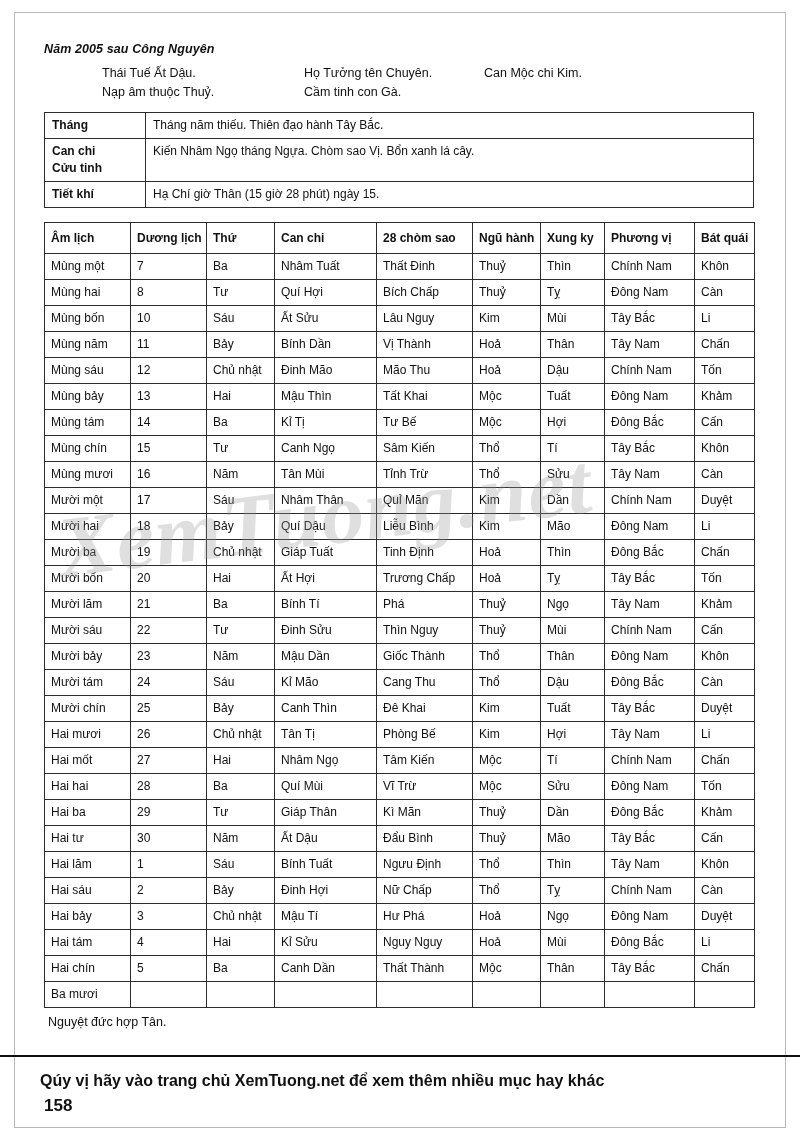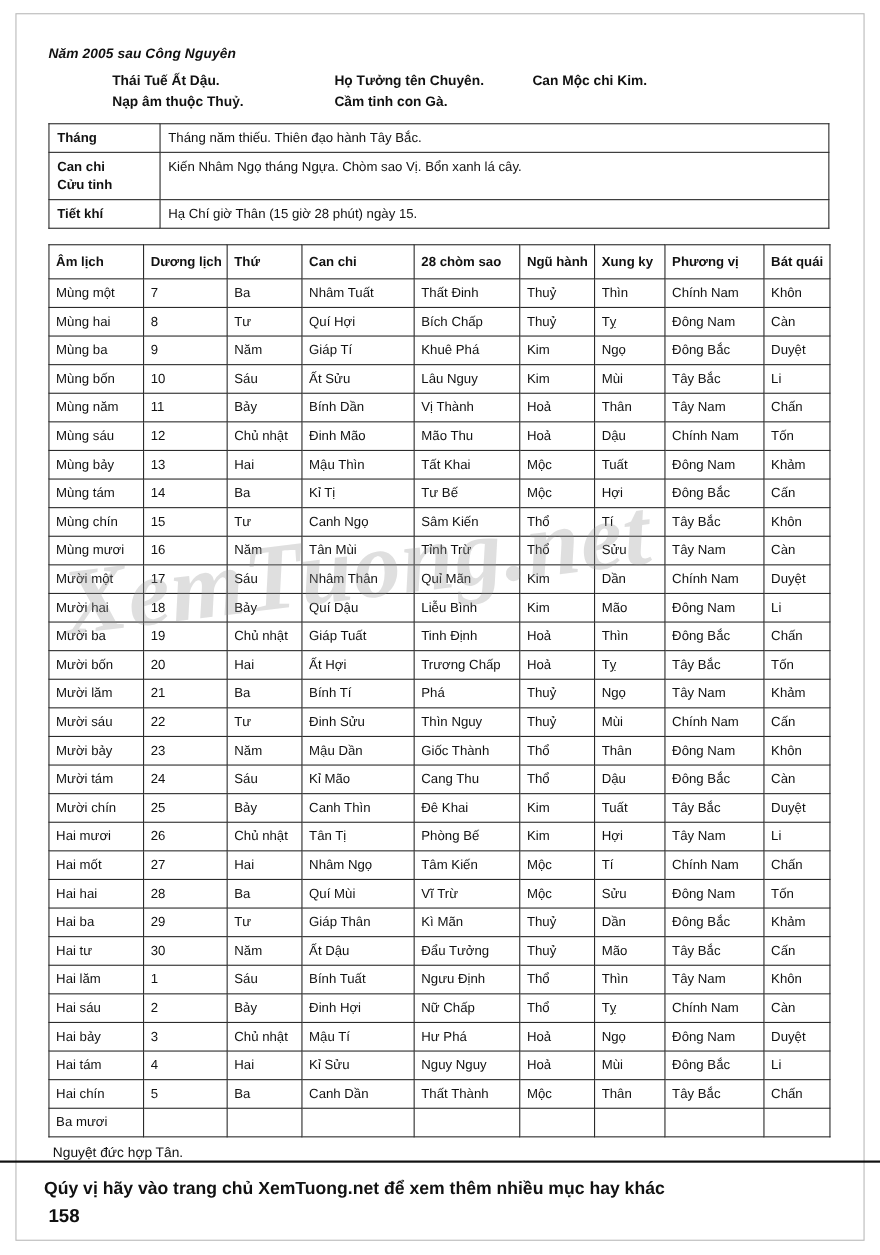--- a/index.html
+++ b/index.html
@@ -50,21 +50,20 @@
 
   .intro {
     margin: 0 0 10px 0;
     position: relative;
     height: 38px;
   }
   .intro .col {
     position: absolute;
     font-size: 12.5px;
     line-height: 19px;
-    font-weight: bold;
   }
   .intro .c1 { left: 58px; top: 0; }
   .intro .c2 { left: 260px; top: 0; }
   .intro .c3 { left: 440px; top: 0; }
   .intro .c1b { left: 58px; top: 19px; }
   .intro .c2b { left: 260px; top: 19px; }
 
   table {
     border-collapse: collapse;
     width: 710px;
@@ -241,31 +240,20 @@
             <td>8</td>
             <td>Tư</td>
             <td>Quí Hợi</td>
             <td>Bích Chấp</td>
             <td>Thuỷ</td>
             <td>Tỵ</td>
             <td>Đông Nam</td>
             <td>Càn</td>
           </tr>
           <tr>
-            <td>Mùng ba</td>
-            <td>9</td>
-            <td>Năm</td>
-            <td>Giáp Tí</td>
-            <td>Khuê Phá</td>
-            <td>Kim</td>
-            <td>Ngọ</td>
-            <td>Đông Bắc</td>
-            <td>Duyệt</td>
-          </tr>
-          <tr>
             <td>Mùng bốn</td>
             <td>10</td>
             <td>Sáu</td>
             <td>Ất Sửu</td>
             <td>Lâu Nguy</td>
             <td>Kim</td>
             <td>Mùi</td>
             <td>Tây Bắc</td>
             <td>Li</td>
           </tr>
@@ -476,21 +464,21 @@
             <td>Thuỷ</td>
             <td>Dần</td>
             <td>Đông Bắc</td>
             <td>Khảm</td>
           </tr>
           <tr>
             <td>Hai tư</td>
             <td>30</td>
             <td>Năm</td>
             <td>Ất Dậu</td>
-            <td>Đẩu Tưởng</td>
+            <td>Đẩu Bình</td>
             <td>Thuỷ</td>
             <td>Mão</td>
             <td>Tây Bắc</td>
             <td>Cấn</td>
           </tr>
           <tr>
             <td>Hai lăm</td>
             <td>1</td>
             <td>Sáu</td>
             <td>Bính Tuất</td>

